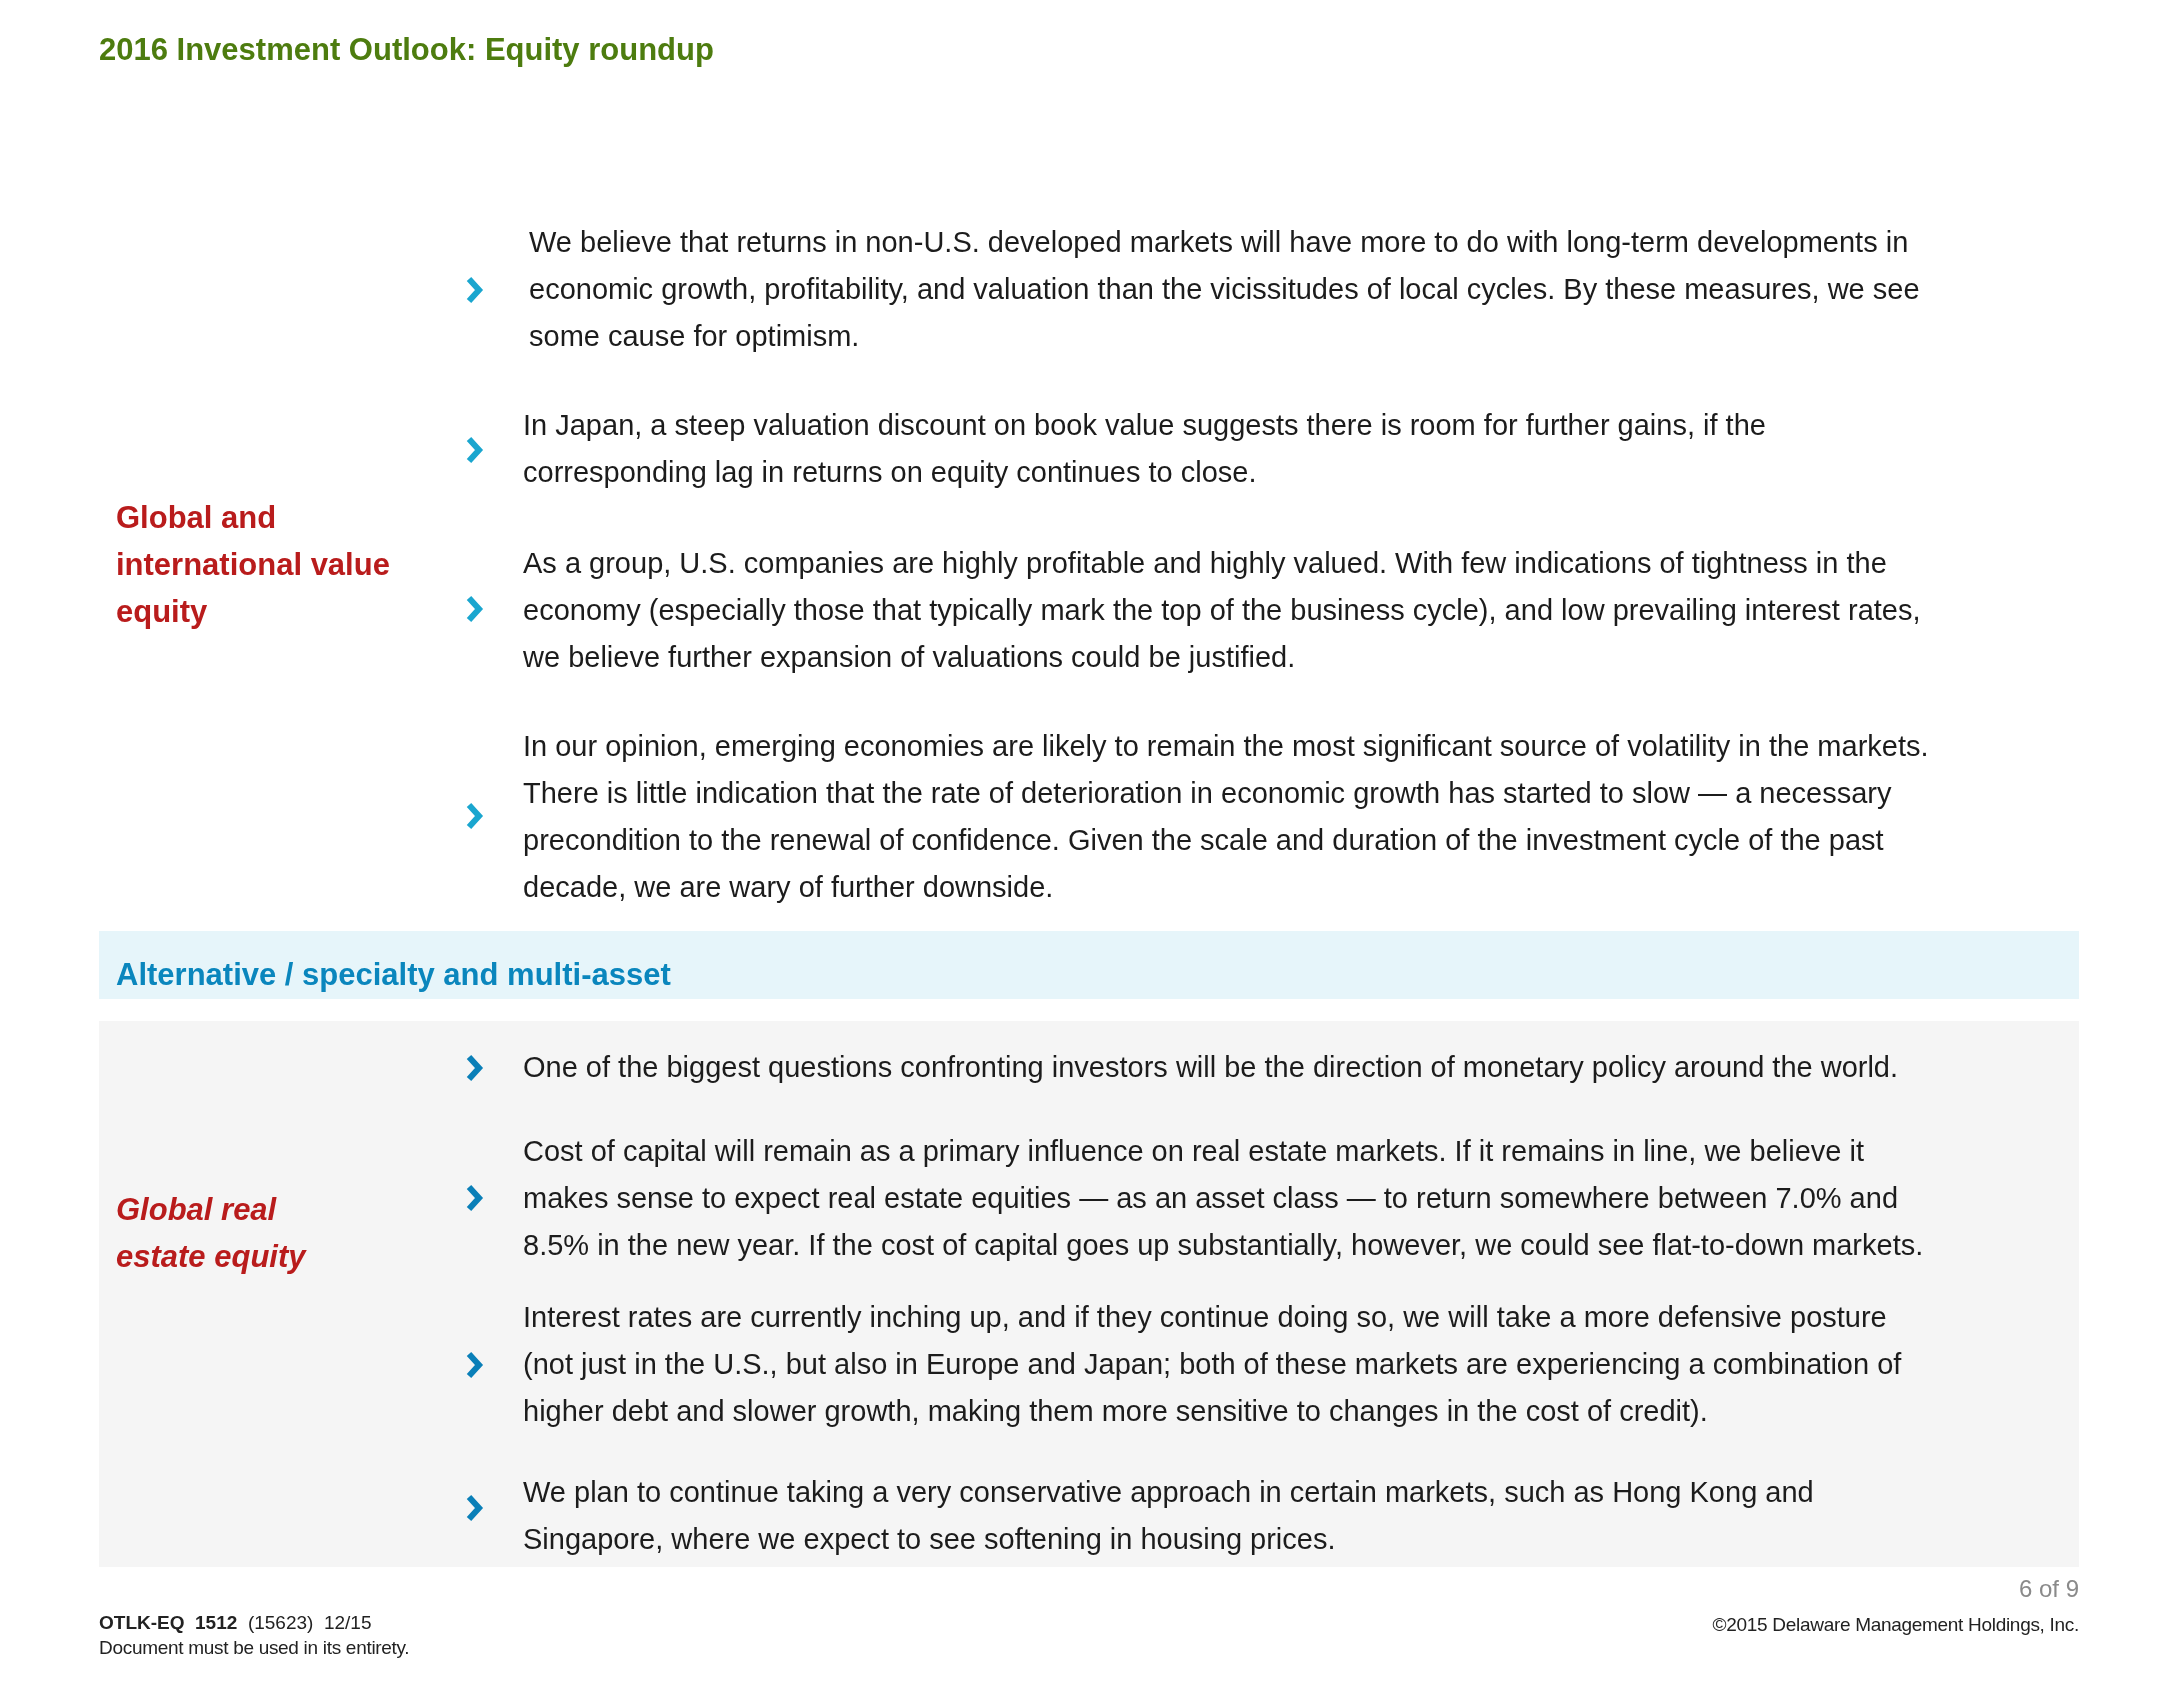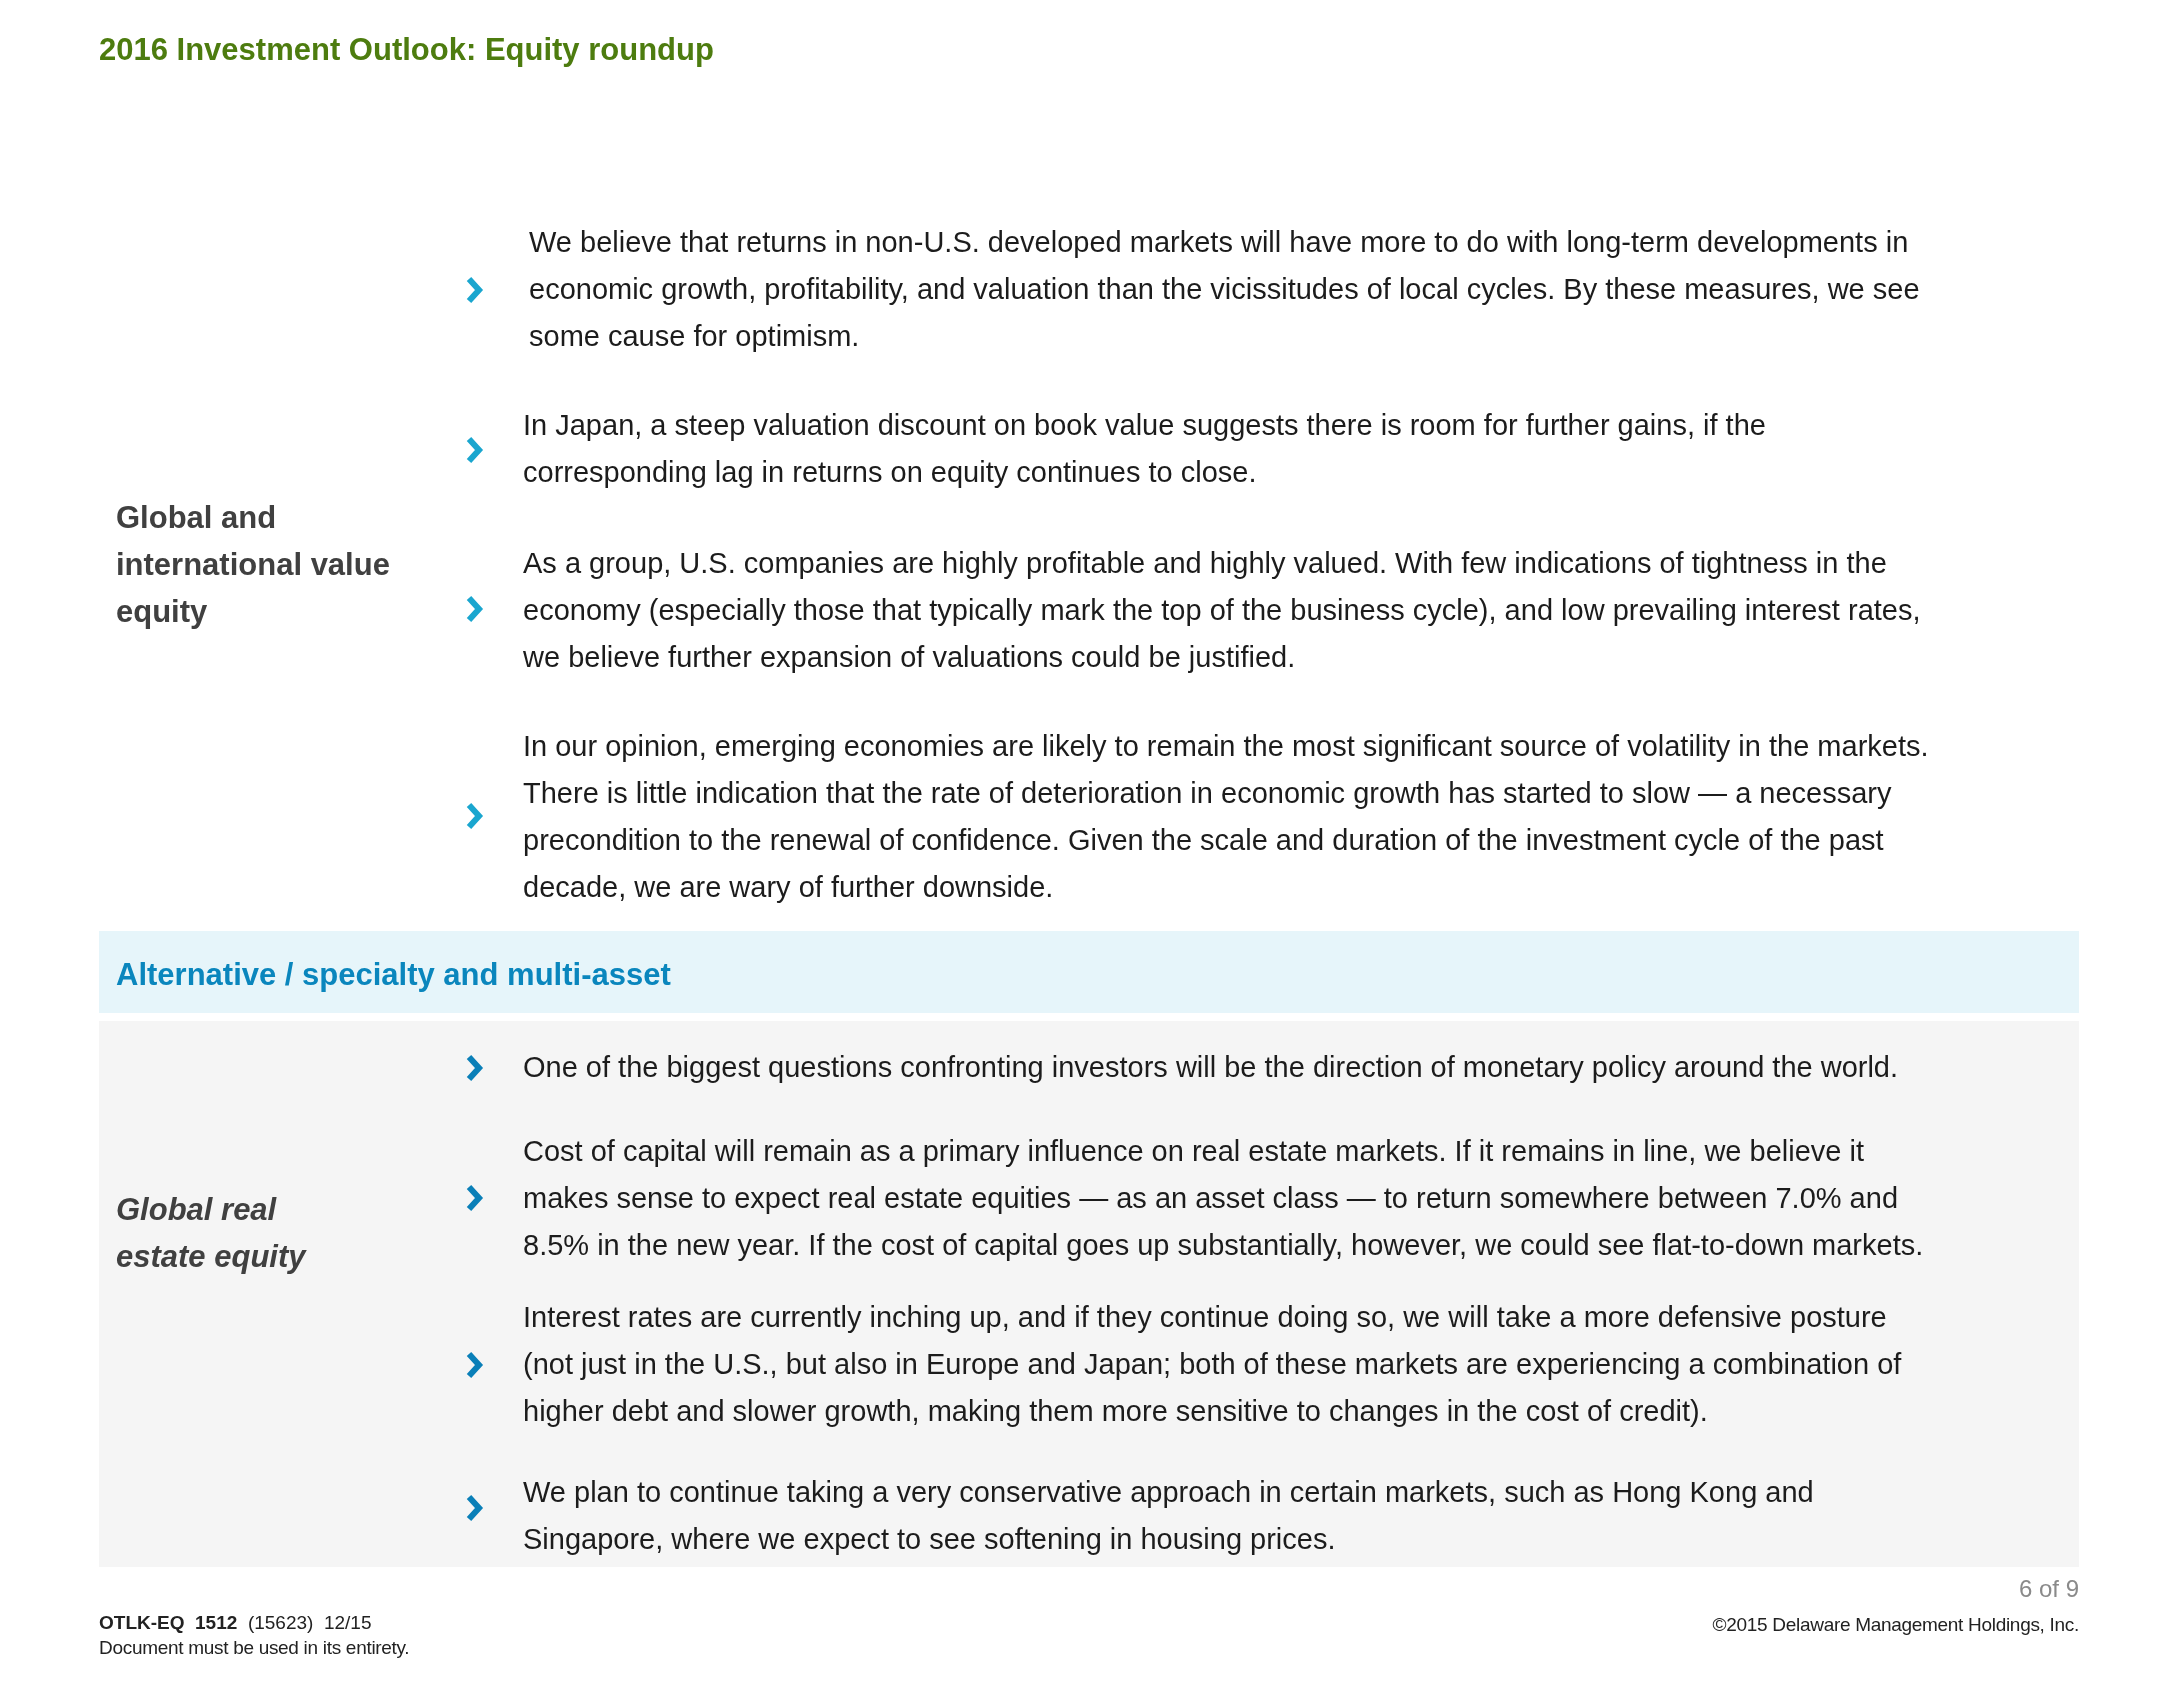--- a/index.html
+++ b/index.html
@@ -1,27 +1,27 @@
 <!DOCTYPE html>
 <html><head>
 <meta charset="utf-8">
 <style>
   html, body { margin:0; padding:0; background:#ffffff; }
   body { width:2178px; height:1683px; position:relative; overflow:hidden;
          font-family:"Liberation Sans", sans-serif; color:#1a1a1a; }
   .abs { position:absolute; }
   .header-title { left:99px; top:32px; font-size:31px; font-weight:bold; color:#4d7c0f; white-space:nowrap; }
-  .band { left:99px; top:931px; width:1980px; height:82px; background:#e6f5fa; }
+  .band { left:99px; top:931px; width:1980px; height:68px; background:#e6f5fa; }
   .band-title { position:absolute; left:17px; top:26px; font-size:31px; font-weight:bold; color:#0a86bd; white-space:nowrap; }
   .gray-panel { left:99px; top:1021px; width:1980px; height:546px; background:#f5f5f5; }
   .para { left:523px; width:1554px; font-size:29px; line-height:47px; color:#1c1c1c; }
   .para .line { display:block; white-space:nowrap; }
   .chev { width:22px; height:34px; }
   .chev svg { display:block; }
-  .label { left:116px; font-size:31px; font-weight:bold; line-height:47px; color:#404040; }
+  .label { left:116px; font-size:31px; font-weight:bold; line-height:47px; color:#b91c1c; }
   .label .line { display:block; white-space:nowrap; }
   .foot-note { left:99px; top:1637px; font-size:19px; color:#222; white-space:nowrap; letter-spacing:-0.3px; }
   .foot-code { left:99px; top:1612px; font-size:19px; color:#222; white-space:nowrap; }
   .foot-code b { font-weight:bold; }
   .page-num { right:99px; top:1575px; font-size:24px; color:#8a8a8a; white-space:nowrap; }
   .copyright { right:99px; top:1614px; font-size:19px; color:#222; white-space:nowrap; letter-spacing:-0.3px; }
 </style>
 </head>
 <body>
 

